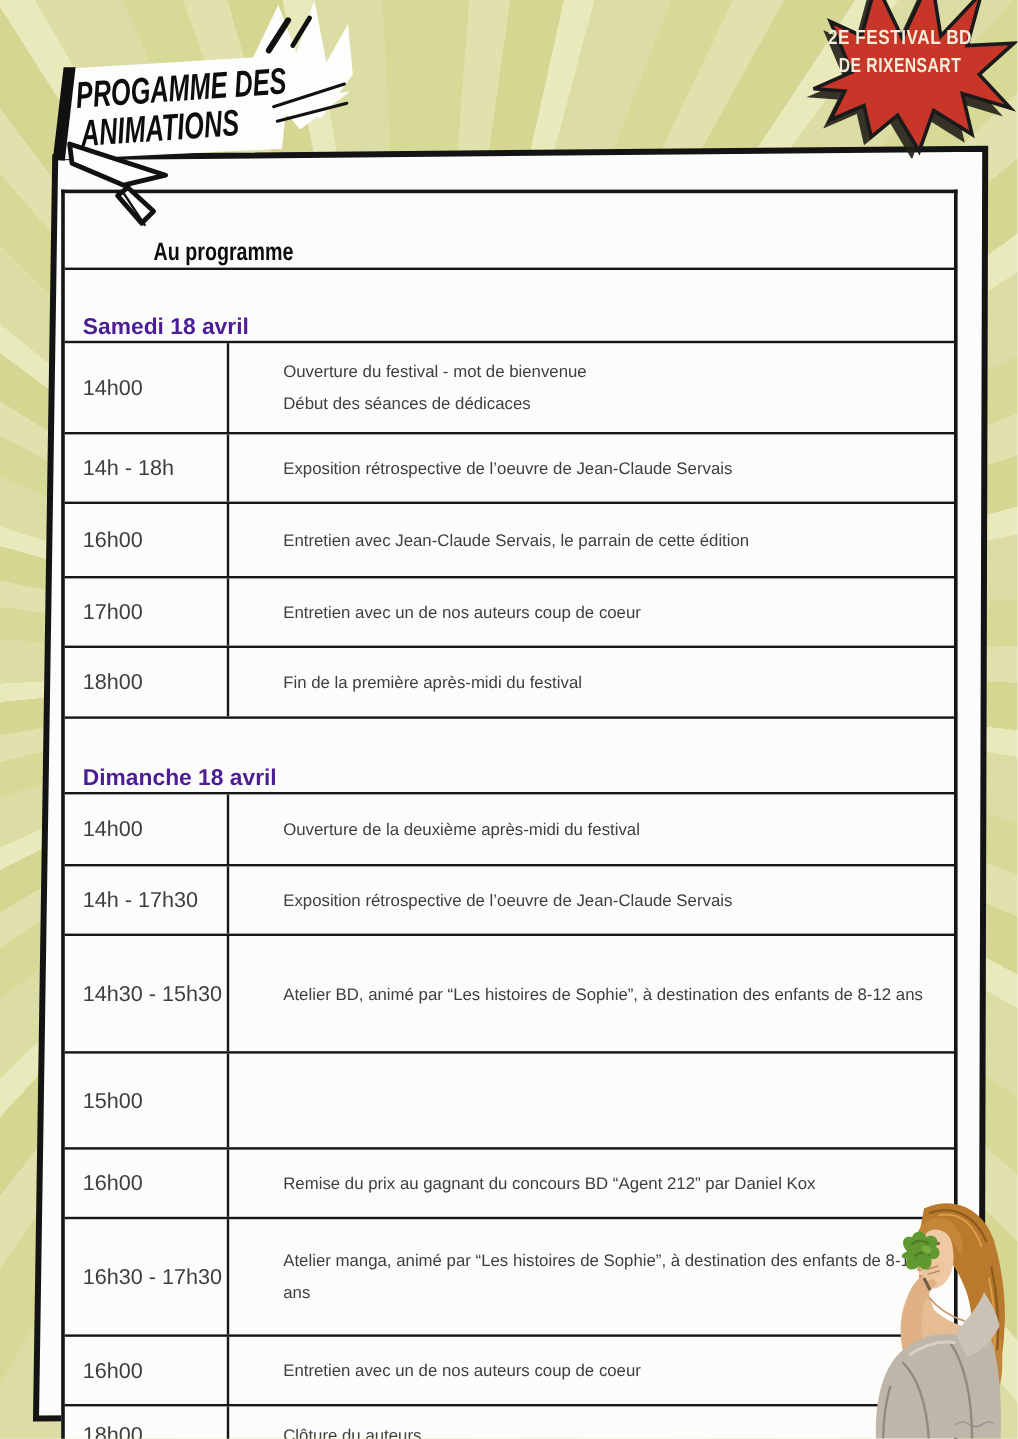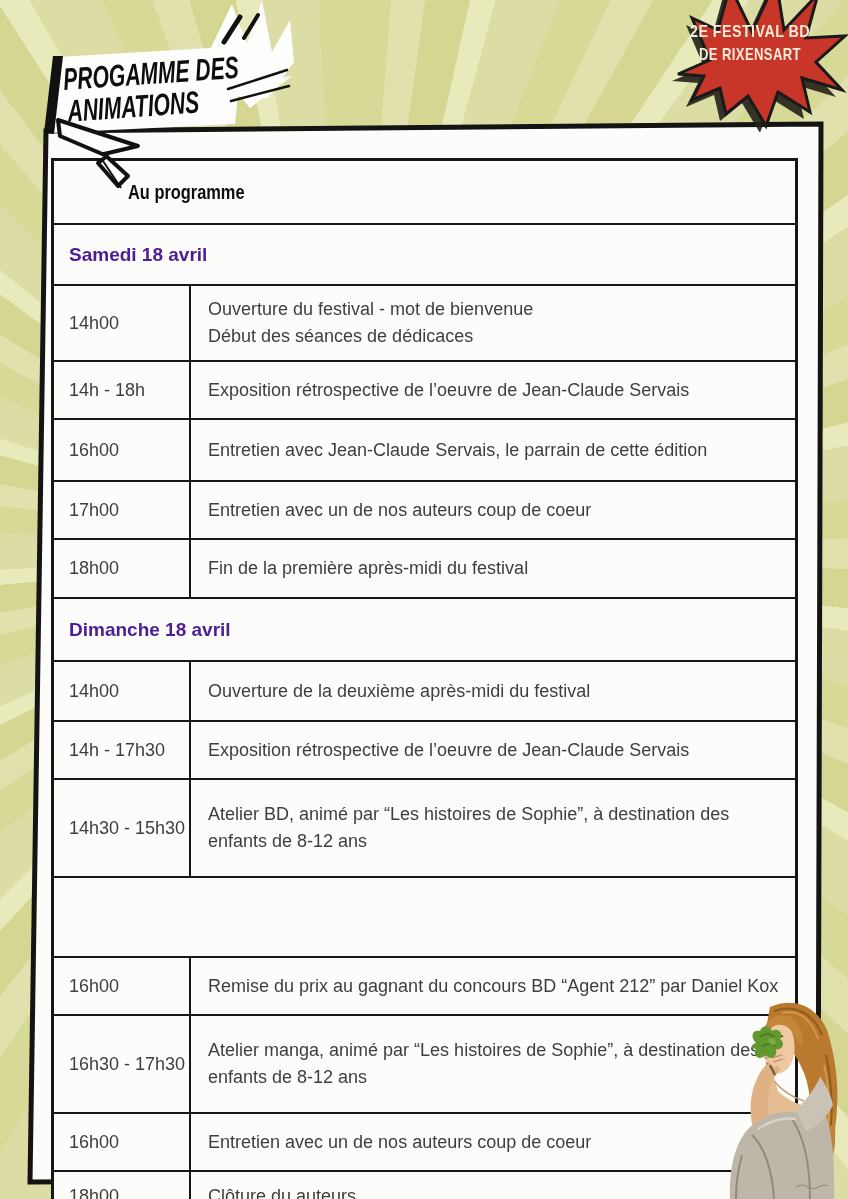--- a/index.html
+++ b/index.html
@@ -26,24 +26,25 @@
     background:#fcfcfb;box-sizing:border-box;
   }
   .row{display:flex;border-bottom:2px solid #161616;box-sizing:border-box;}
   .cell-time{
     width:137px;flex:0 0 137px;border-right:2px solid #161616;box-sizing:border-box;
     display:flex;align-items:center;padding-left:15px;
     font-size:18px;color:#3e3e3e;
   }
   .cell-desc{
     flex:1;display:flex;align-items:center;
-    padding:6px 8px 6px 17px;font-size:18px;line-height:27px;color:#3e3e3e;
+    padding:6px 8px 6px 17px;font-size:14px;line-height:27px;color:#3e3e3e;
     white-space:pre-line;
-  }
-  .row-full{display:flex;align-items:center;border-bottom:2px solid #161616;box-sizing:border-box;
+    margin-left:28px;
+  }
+  .row-full{display:flex;align-items:flex-end;border-bottom:2px solid #161616;box-sizing:border-box;
     padding-left:15px;}
   .day-label{font-weight:bold;font-size:19px;color:#4c1d95;}
   .au-label{
     font-weight:900;font-size:21px;color:#0c0c0c;letter-spacing:0px;
     transform:scaleX(0.78);transform-origin:left center;display:inline-block;
     margin-left:59px;
   }
   .h40{height:40px}.h51{height:51px}.h58{height:58px}.h59{height:59px}
   .h60{height:60px}.h61{height:61px}.h62{height:62px}.h63{height:63px}
   .h64{height:64px}.h76{height:76px}.h80{height:80px}.h82{height:98px}
@@ -111,20 +112,21 @@
   </div>
   <div class="row h58">
     <div class="cell-time">14h - 17h30</div>
     <div class="cell-desc">Exposition rétrospective de l’oeuvre de Jean-Claude Servais</div>
   </div>
   <div class="row h82">
     <div class="cell-time">14h30 - 15h30</div>
     <div class="cell-desc">Atelier BD, animé par “Les histoires de Sophie”, à destination des enfants de 8-12 ans</div>
   </div>
   <div class="row h80">
+    <div class="cell-time">15h00</div>
   </div>
   <div class="row h58">
     <div class="cell-time">16h00</div>
     <div class="cell-desc">Remise du prix au gagnant du concours BD “Agent 212” par Daniel Kox</div>
   </div>
   <div class="row h82">
     <div class="cell-time">16h30 - 17h30</div>
     <div class="cell-desc">Atelier manga, animé par “Les histoires de Sophie”, à destination des enfants de 8-12 ans</div>
   </div>
   <div class="row h58">

